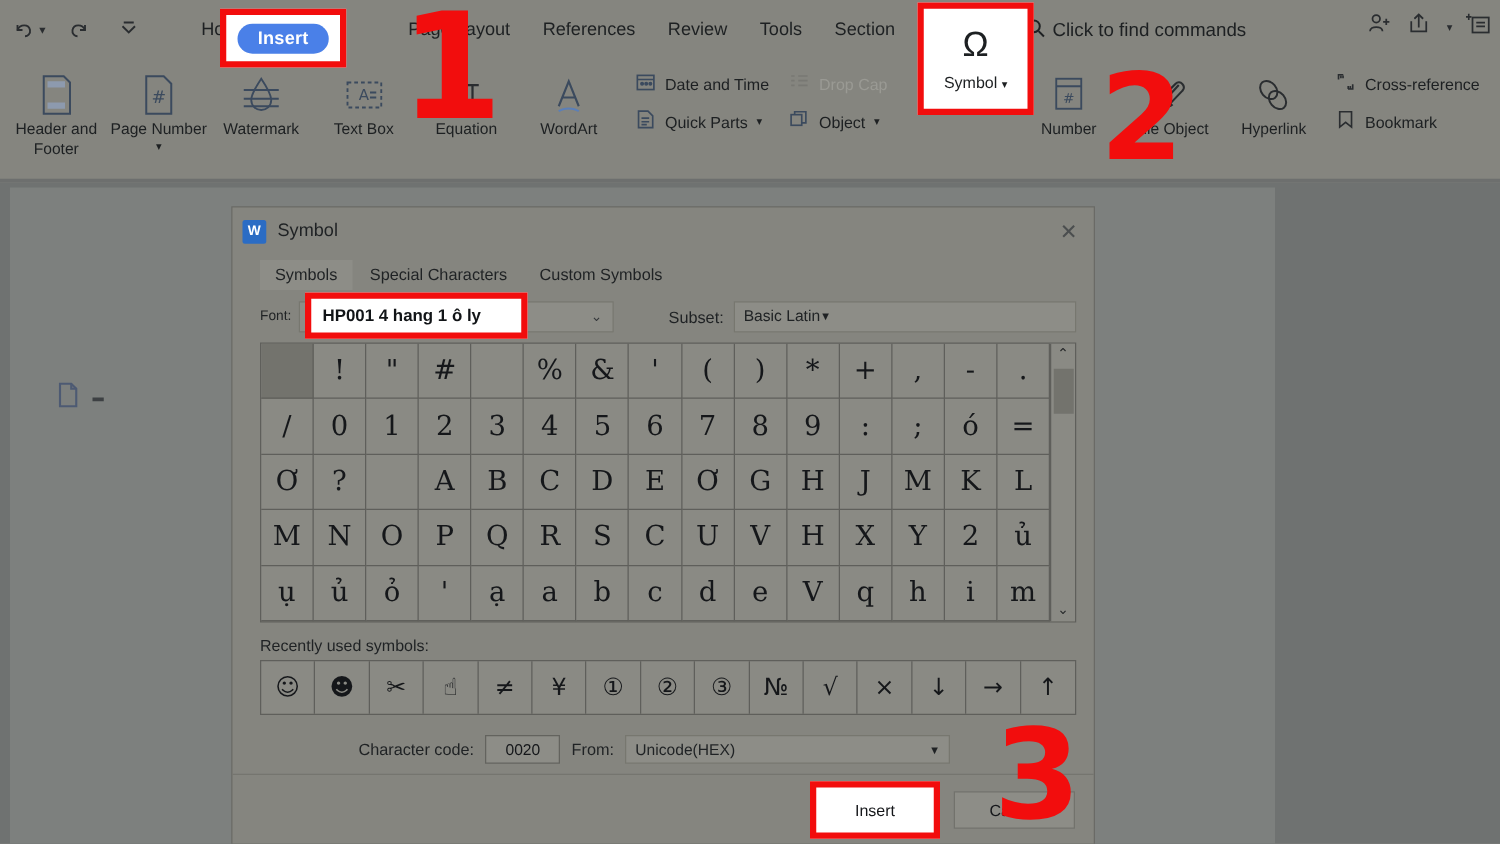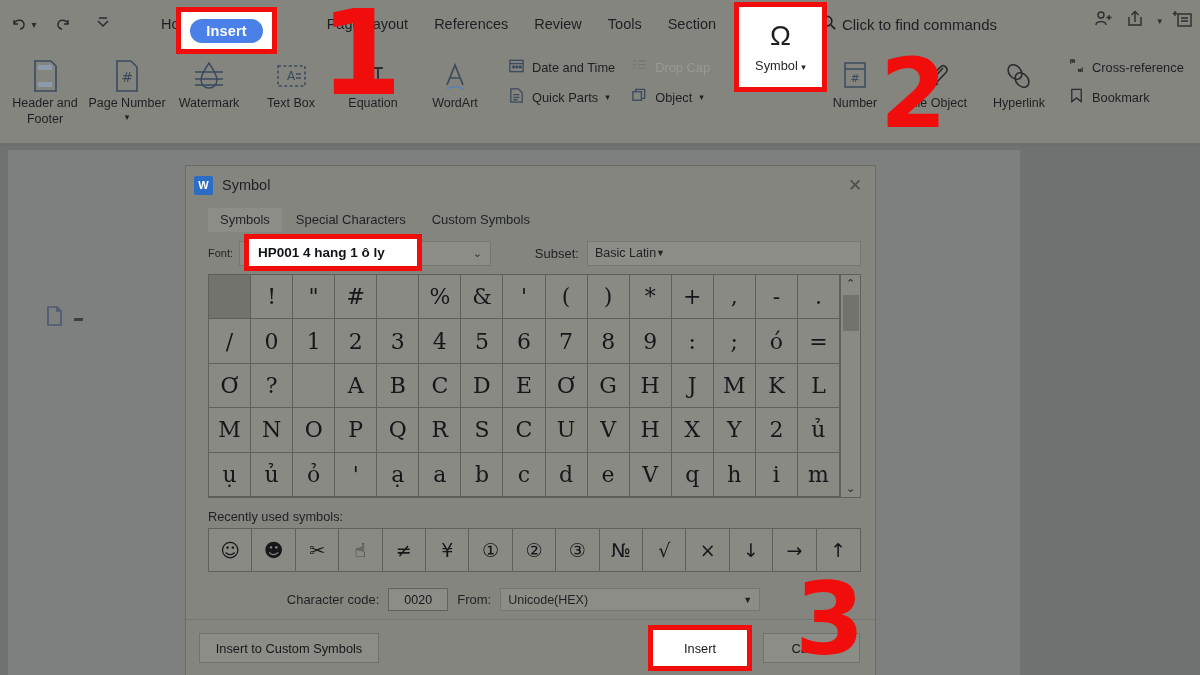--- a/index.html
+++ b/index.html
@@ -679,21 +679,20 @@
         <span>0020</span>
       </div>
       <span id="from-label">From:</span>
       <div id="from-combo">
         <span>Unicode(HEX)</span>
         <span style="font-size:9px;">▼</span>
       </div>
     </div>
 
     <div id="dlg-footer">
-      <div class="dlg-btn" id="btn-custom">Insert to Custom Symbols</div>
       <div class="dlg-btn" id="btn-cancel">Cancel</div>
       <div id="insert-highlight">
         <span>Insert</span>
       </div>
     </div>
   </div>
 
   <div class="step-num" id="step-1">1</div>
   <div class="step-num" id="step-2">2</div>
   <div class="step-num" id="step-3">3</div>

